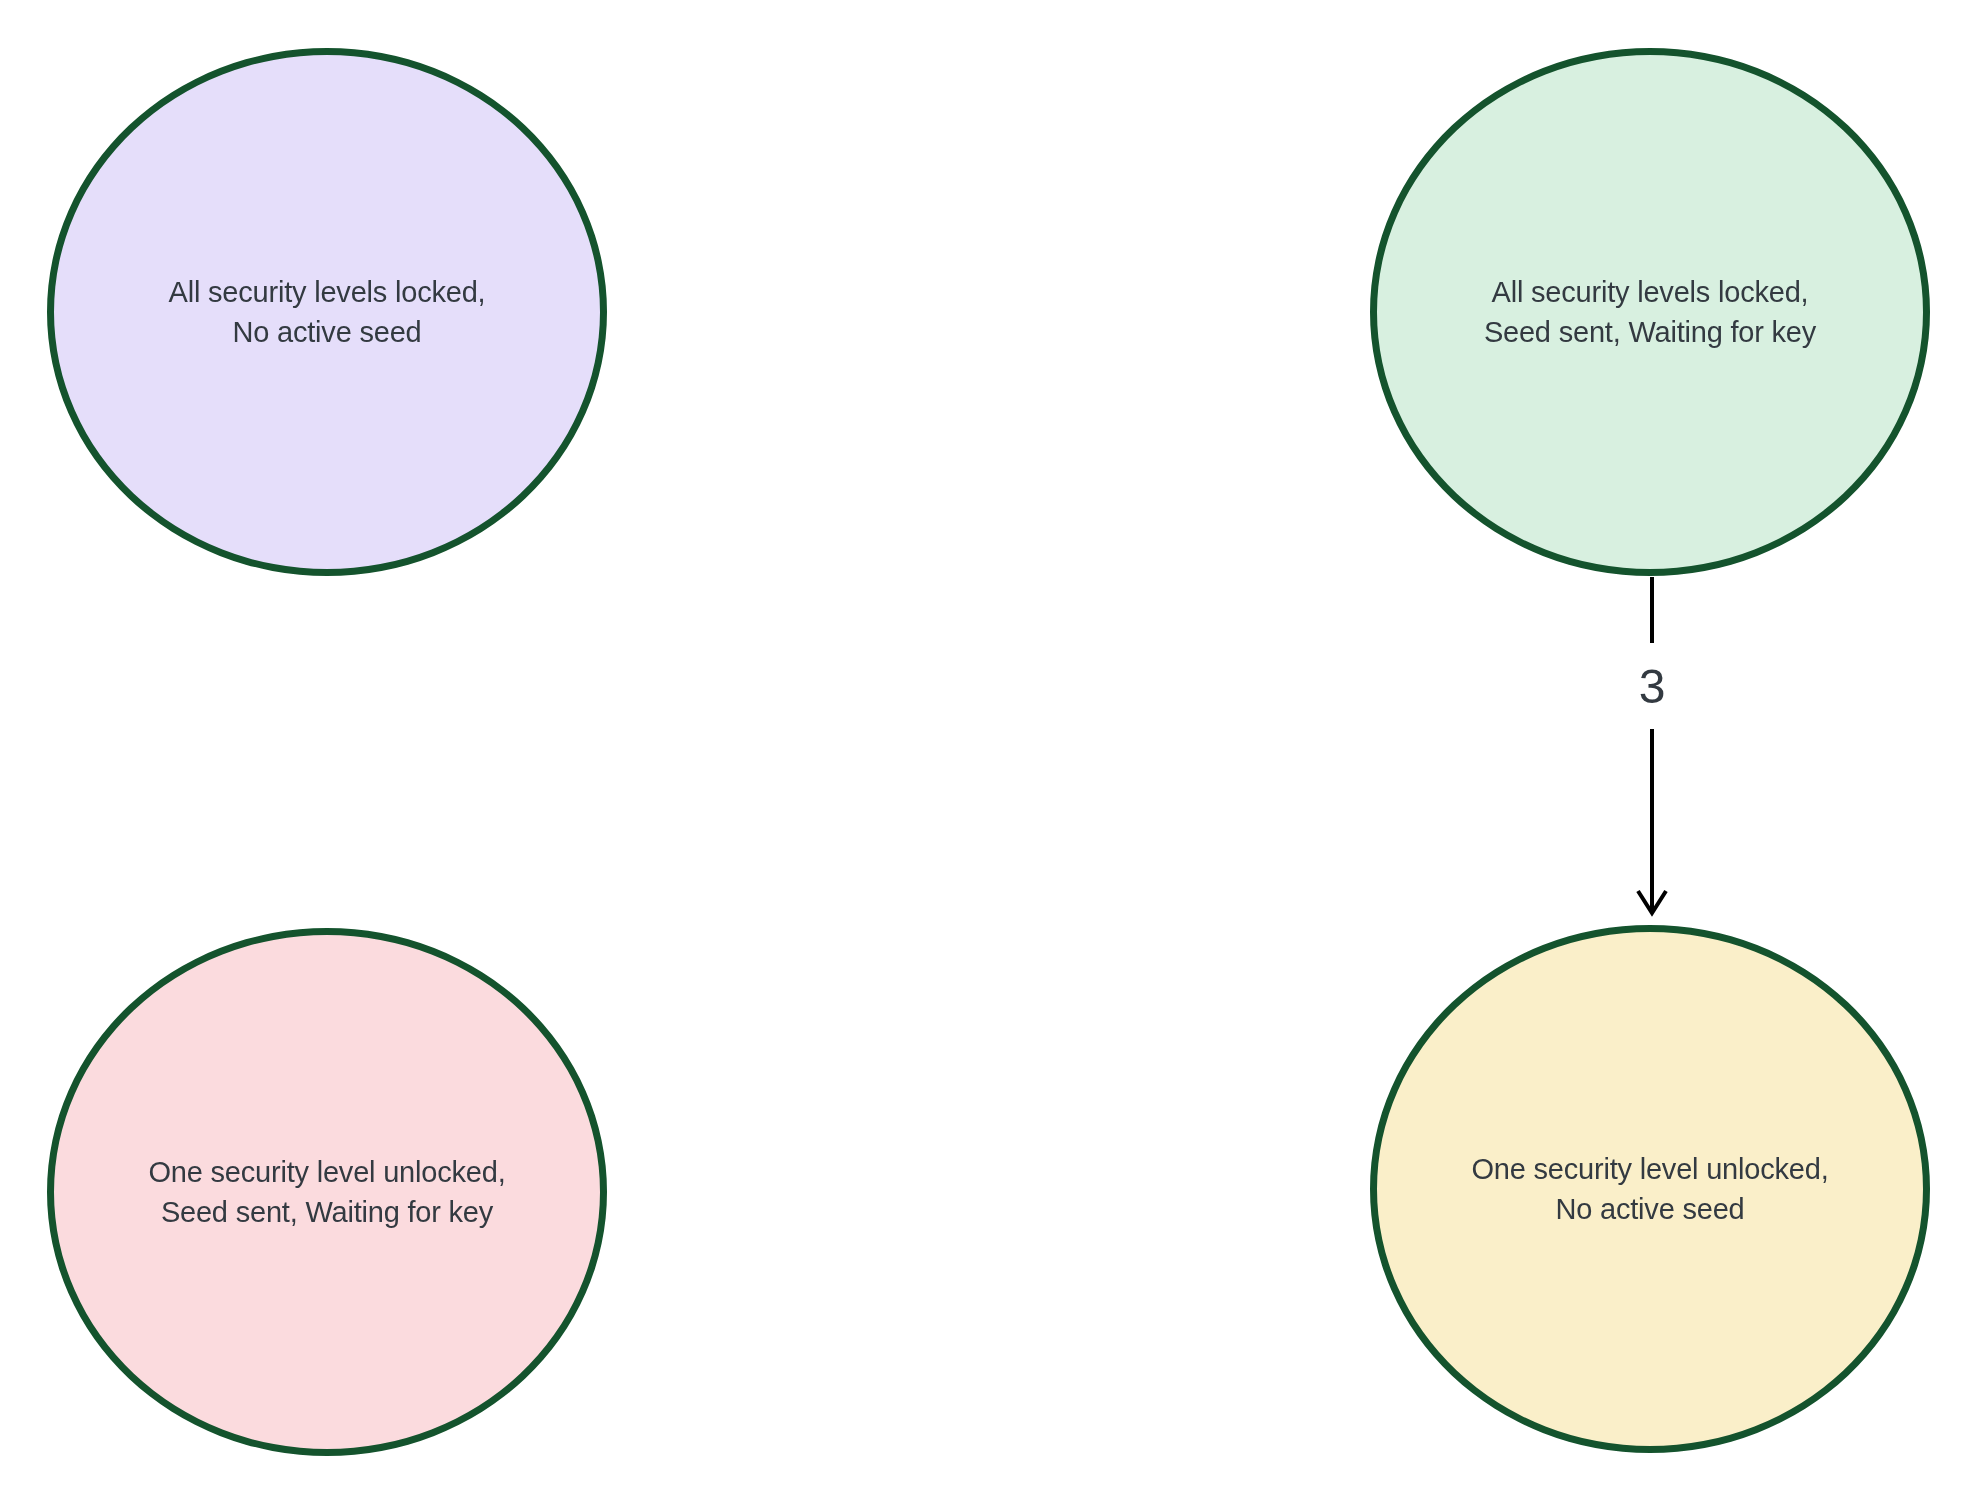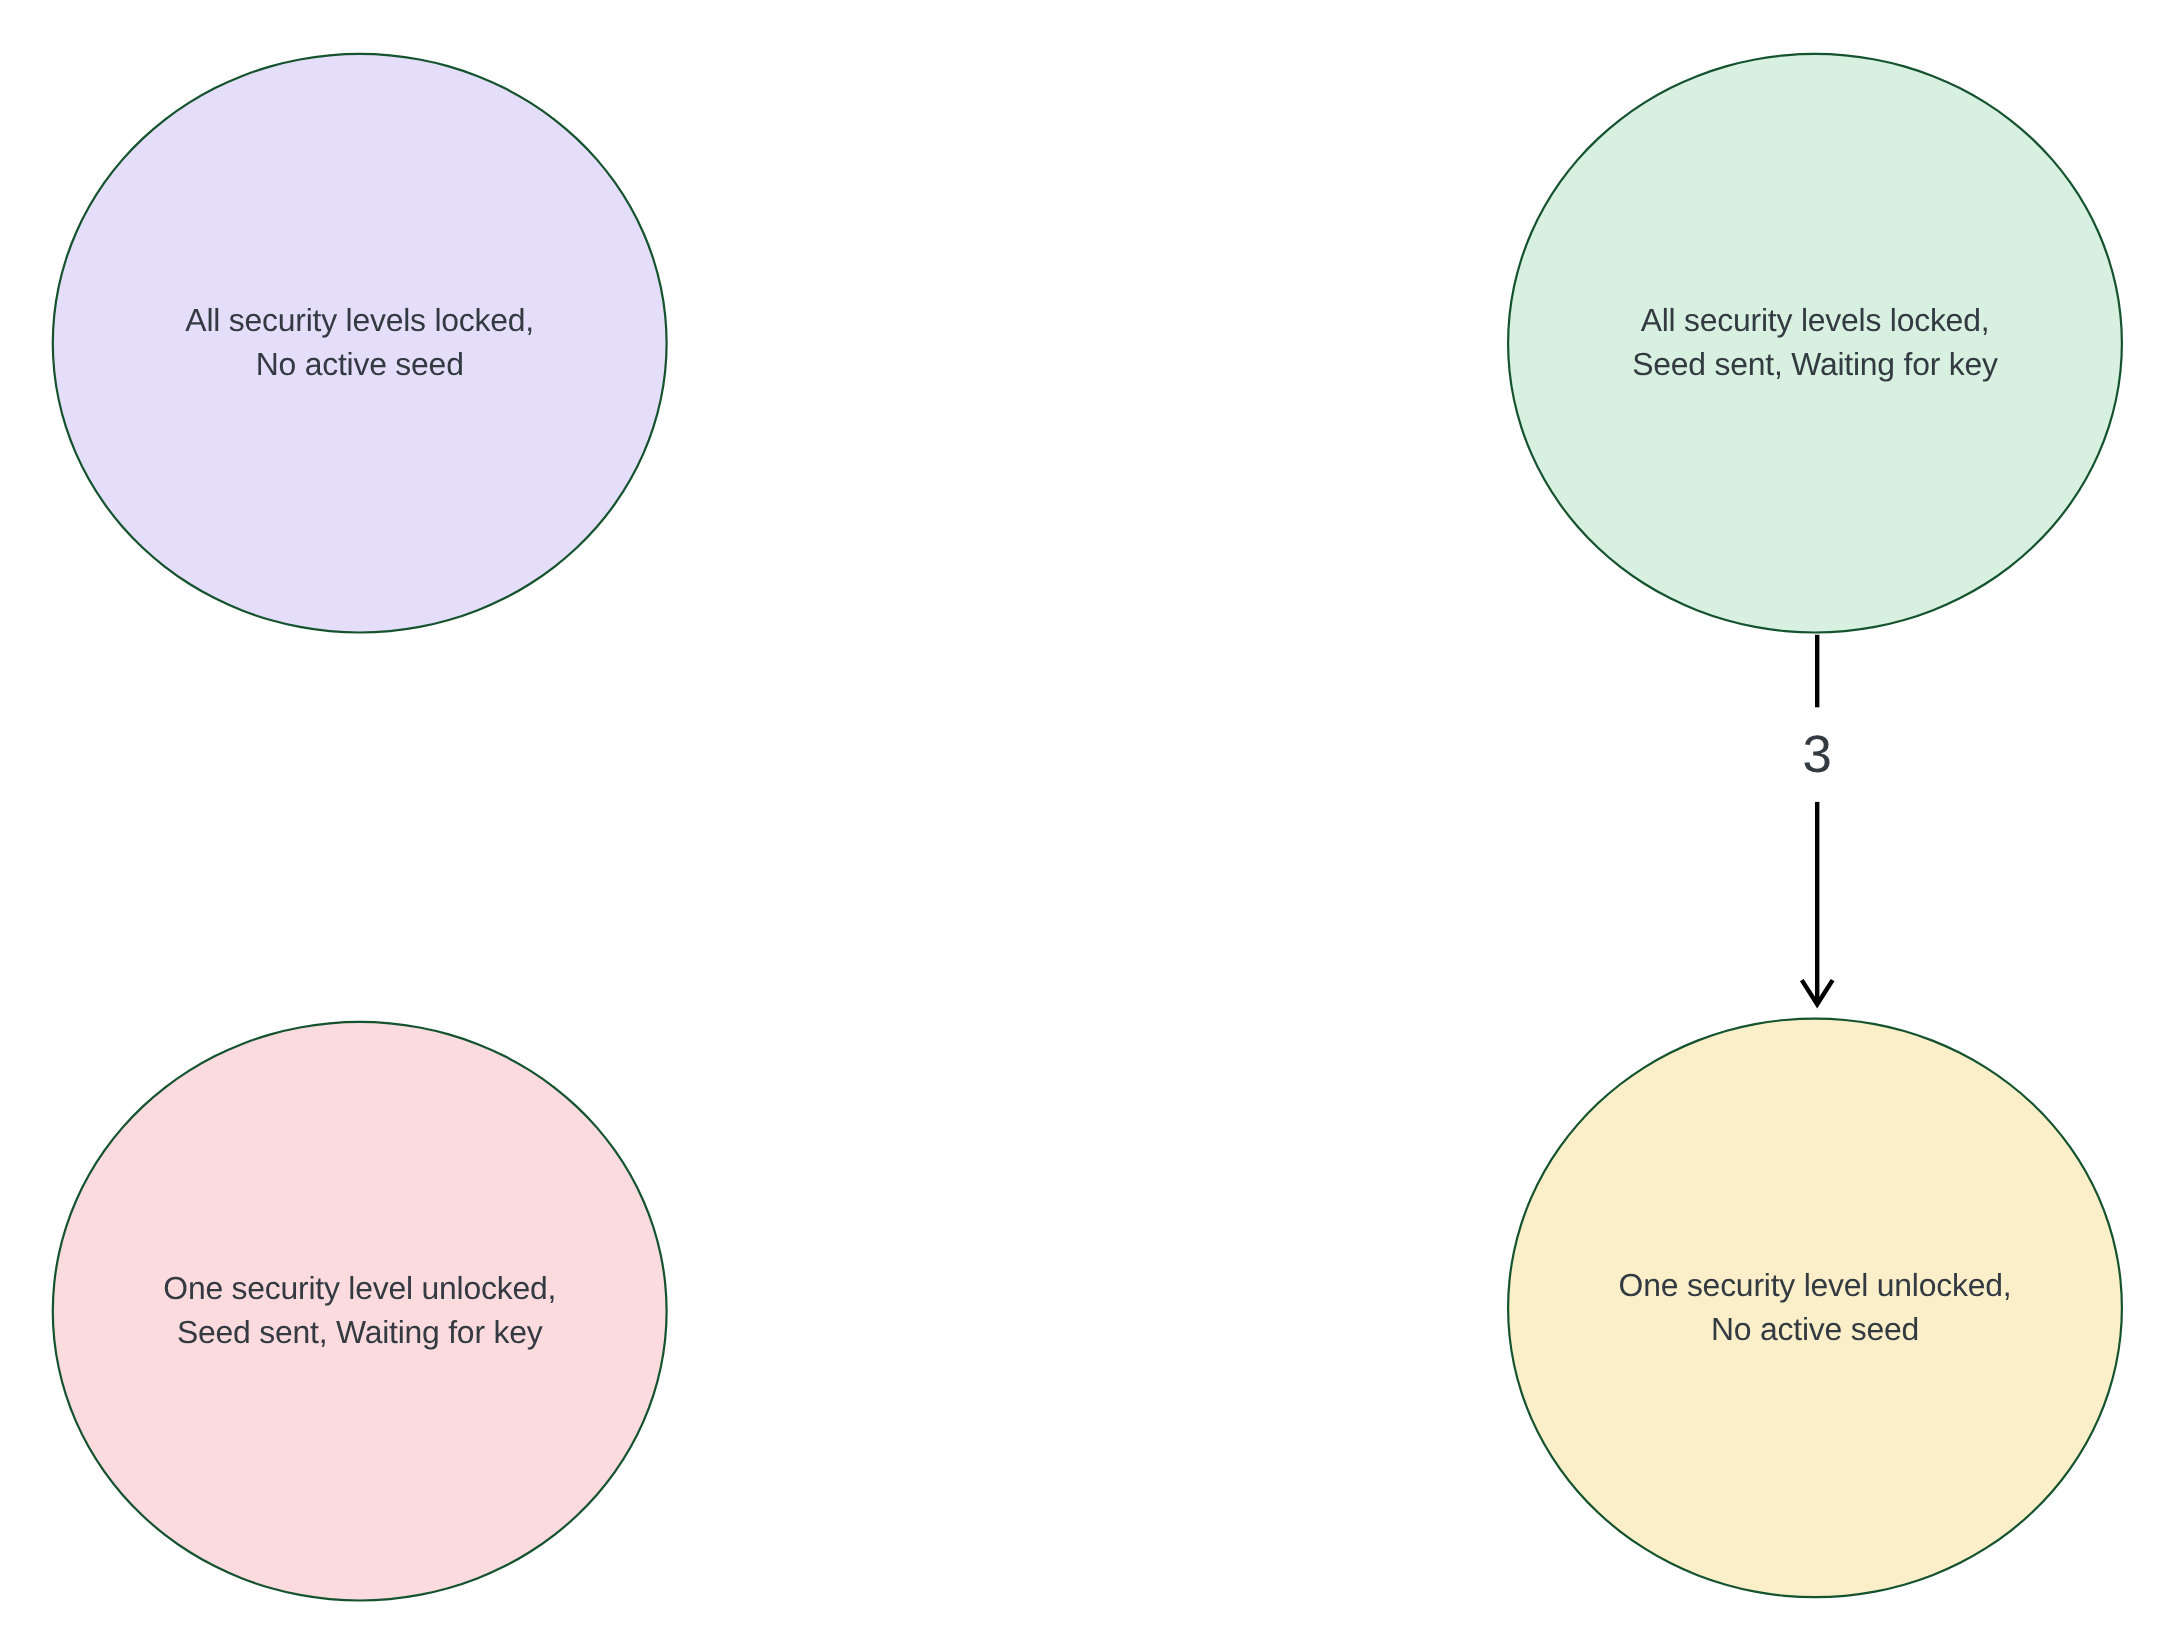--- a/index.html
+++ b/index.html
@@ -12,21 +12,21 @@
     position: relative;
     width: 1982px;
     height: 1502px;
     background: #ffffff;
     overflow: hidden;
   }
   .state-node {
     position: absolute;
     width: 560px;
     height: 528px;
-    border: 2px solid #14532d;
+    border: 7px solid #14532d;
     border-radius: 50%;
     box-sizing: border-box;
     display: flex;
     flex-direction: column;
     align-items: center;
     justify-content: center;
     text-align: center;
   }
   .state-node .node-line {
     font-size: 29px;

